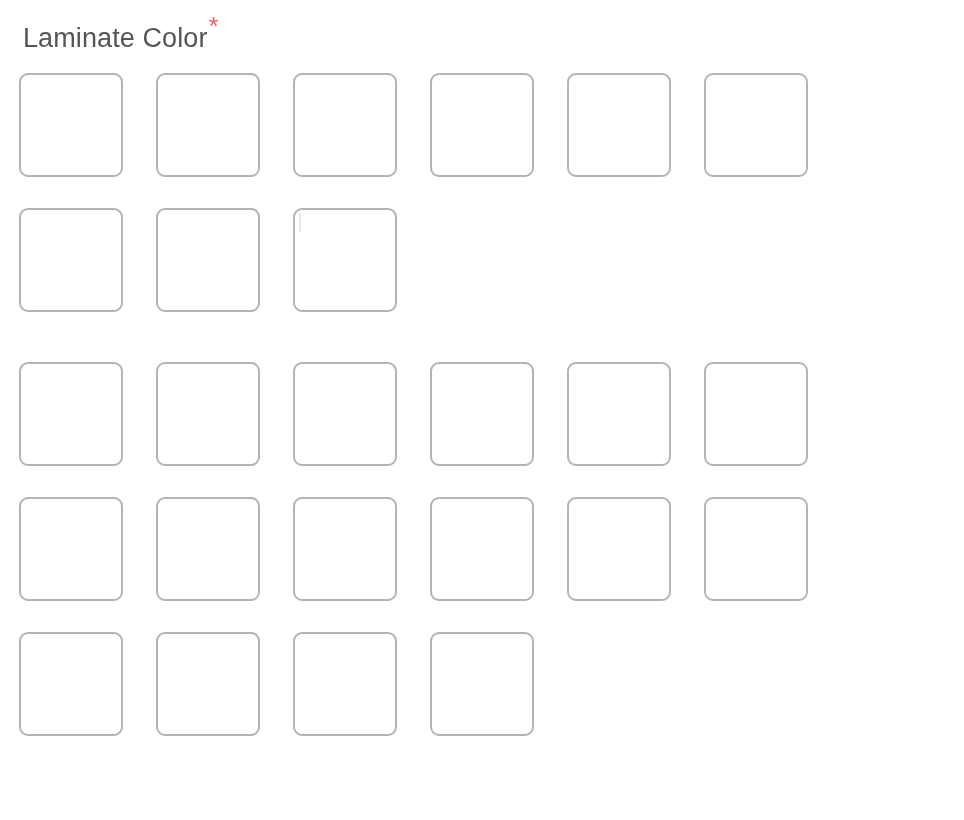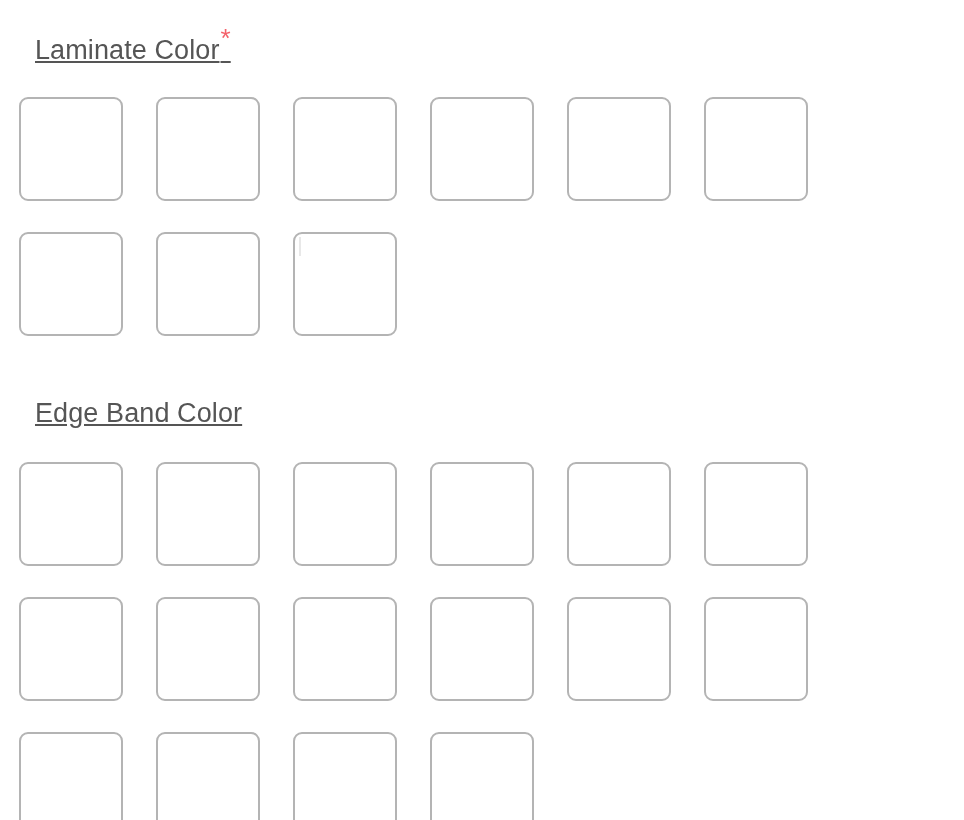--- a/index.html
+++ b/index.html
@@ -23,24 +23,23 @@
     padding: 0 0 0 19px;
   }
 
   
   .section-heading {
     font-size: 27px;
     font-weight: 400;
     color: #555555;
     letter-spacing: 0.1px;
     line-height: 1;
-    margin: 16px;
+    margin: 4px;
     padding: 0;
     white-space: nowrap;
-    text-decoration: underline;
   }
   .req-asterisk {
     color: #f4616a;
     font-size: 26px;
     line-height: 1;
     vertical-align: super;
     position: relative;
     top: -2px;
     margin-left: 1px;
   }
@@ -148,23 +147,20 @@
       <li class="swatch"><span class="swatch-fill tex-wood" style="background-color: rgb(52, 48, 46);"></span></li>
       <li class="swatch"><span class="swatch-fill tex-wood"></span></li>
       <li class="swatch"><span class="swatch-fill tex-grain-fine" style="background-color: rgb(240, 211, 160);"></span></li>
       <li class="swatch"><span class="swatch-fill tex-speckle" style="background-color: rgb(51, 55, 60);"></span></li>
       <li class="swatch"><span class="swatch-fill tex-wood-soft" style="background-color: rgb(203, 196, 184);"></span></li>
       <li class="swatch"><span class="swatch-fill tex-speckle" style="background-color: rgb(203, 200, 195);"></span></li>
       <li class="swatch"><span class="swatch-fill tex-wood" style="background-color: rgb(86, 81, 80);"></span></li>
       <li class="swatch"><span class="swatch-fill tex-flat has-outline" style="background-color: rgb(250, 250, 250);"></span></li>
     </ul>
 
-  <h2 class="section-heading" id="edge-heading">
-    <span>Edge Band Color</span>
-  </h2>
 
   <ul class="swatch-grid" id="edge-grid">
       <li class="swatch"><span class="swatch-fill tex-flat" style="background-color: rgb(142, 132, 48);"></span></li>
       <li class="swatch"><span class="swatch-fill tex-flat" style="background-color: rgb(31, 31, 31);"></span></li>
       <li class="swatch"><span class="swatch-fill tex-flat" style="background-color: rgb(0, 160, 223);"></span></li>
       <li class="swatch"><span class="swatch-fill tex-flat" style="background-color: rgb(176, 95, 66);"></span></li>
       <li class="swatch"><span class="swatch-fill tex-flat" style="background-color: rgb(140, 145, 148);"></span></li>
       <li class="swatch"><span class="swatch-fill tex-flat" style="background-color: rgb(107, 28, 51);"></span></li>
       <li class="swatch"><span class="swatch-fill tex-flat" style="background-color: rgb(10, 69, 96);"></span></li>
       <li class="swatch"><span class="swatch-fill tex-flat" style="background-color: rgb(147, 203, 58);"></span></li>

